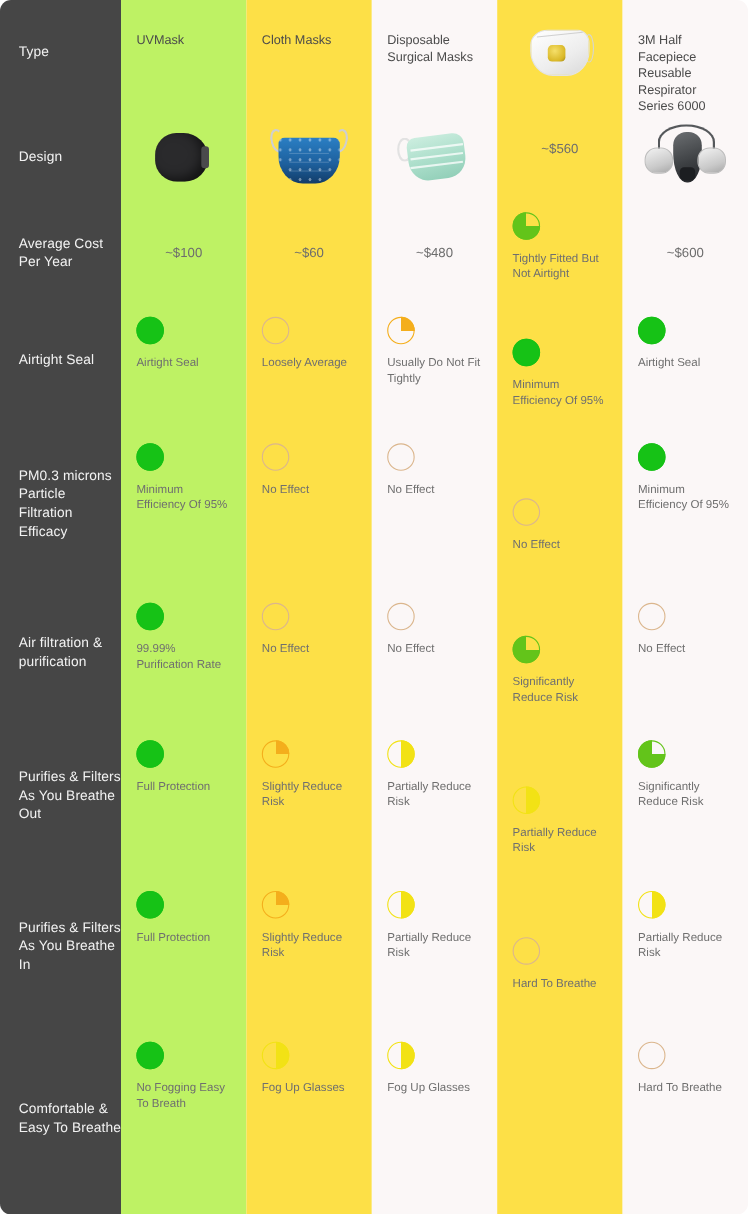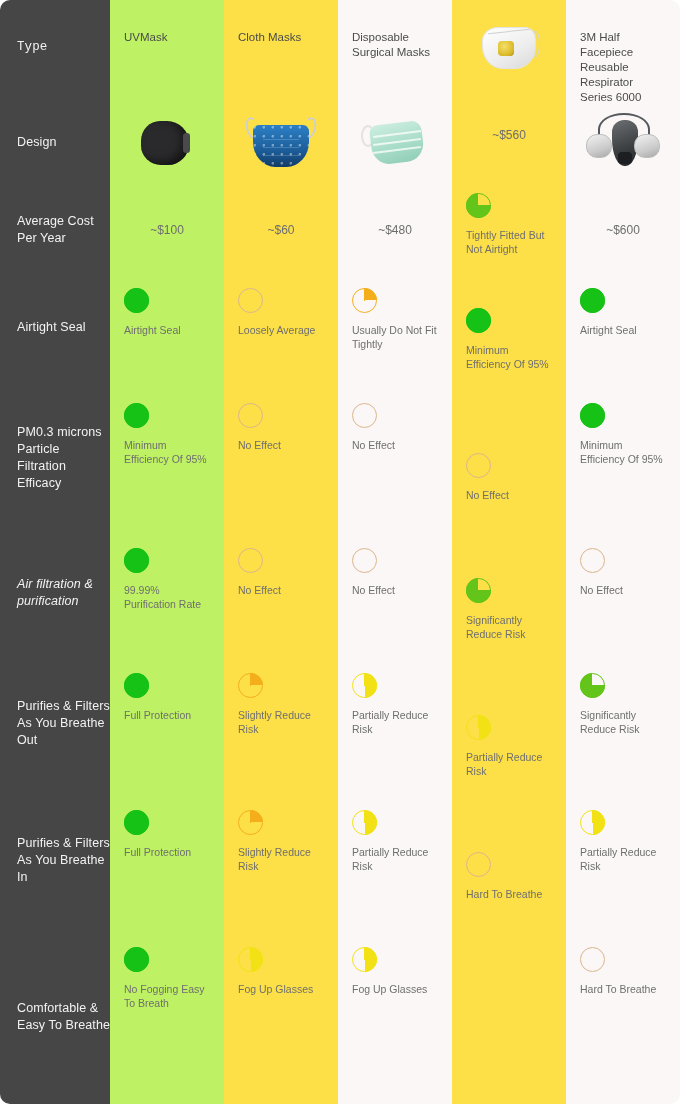--- a/index.html
+++ b/index.html
@@ -59,26 +59,26 @@
   .r-design { height: 95px; }
   .r-cost   { height: 80px; }
   .r-seal   { height: 115px; }
   .r-pm     { height: 145px; }
   .r-air    { height: 125px; }
   .r-in     { height: 137px; }
   .r-out    { height: 137px; }
   .r-comf   { height: 175px; }
 
   
-  .label-cell.r-type   { align-items: center; font-family: Liberation Mono, monospace; }
+  .label-cell.r-type   { align-items: center; }
   .label-cell.r-design { align-items: center; }
   .label-cell.r-cost   { align-items: center; }
   .label-cell.r-seal   { align-items: center; }
   .label-cell.r-pm     { align-items: center; }
-  .label-cell.r-air    { align-items: center; font-style: italic; }
+  .label-cell.r-air    { align-items: center; }
   .label-cell.r-in     { align-items: center; }
   .label-cell.r-out    { align-items: center; }
   .label-cell.r-comf   { align-items: center; }
 
   
   .type-text {
     font-size: 11.5px;
     line-height: 15px;
     color: #4b4b4b;
     padding-top: 30px;

